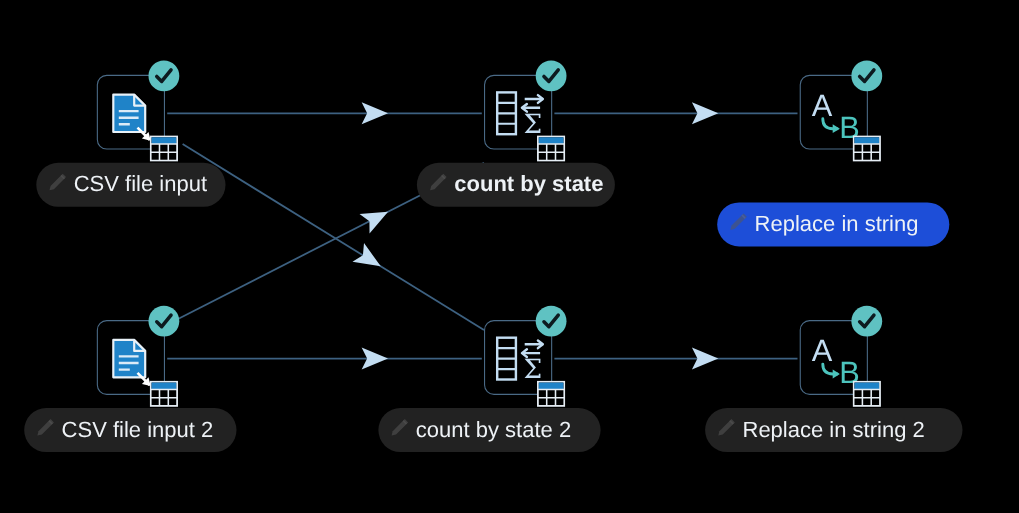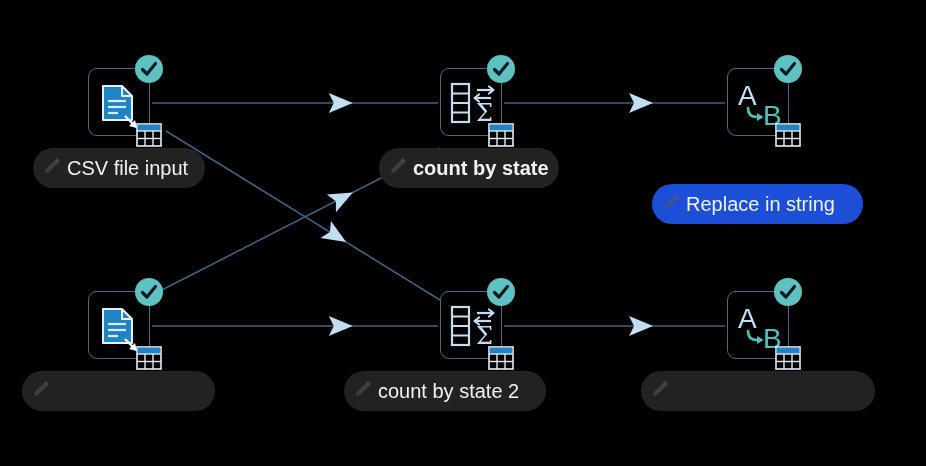--- a/index.html
+++ b/index.html
@@ -248,21 +248,21 @@
             <line x1="9" y1="8" x2="9" y2="23" stroke="#e6eef5" stroke-width="1.4"></line>
             <line x1="17" y1="8" x2="17" y2="23" stroke="#e6eef5" stroke-width="1.4"></line>
           </svg>
         </div>
       </div>
       <div class="label" style="left: 22px; top: 371px; width: 193px; background: rgb(34, 34, 34); color: rgb(238, 242, 246);"><span class="pencil">
           <svg viewBox="0 0 22 22">
             <path d="M16 3 L19 6 L8 17 L4 18 L5 14 Z" fill="#585858"></path>
             <path d="M14.5 4.5 L17.5 7.5" stroke="#6e6e6e" stroke-width="1.4"></path>
           </svg>
-        </span></div>
+        </span><span class="txt">CSV file input 2</span></div>
       <div class="node" style="left: 440px; top: 291px; border-color: rgb(74, 106, 134);">
         <div class="glyph">
           <svg viewBox="0 0 62 68">
             <rect x="11" y="15" width="17" height="38" fill="none" stroke="#c3ddf2" stroke-width="2.2"></rect>
             <line x1="11" y1="24.5" x2="28" y2="24.5" stroke="#c3ddf2" stroke-width="2"></line>
             <line x1="11" y1="34" x2="28" y2="34" stroke="#c3ddf2" stroke-width="2"></line>
             <line x1="11" y1="43.5" x2="28" y2="43.5" stroke="#c3ddf2" stroke-width="2"></line>
             <path d="M52 21 H36" stroke="#c3ddf2" stroke-width="2.2" fill="none"></path>
             <path d="M48 17.5 L52.5 21 L48 24.5" fill="none" stroke="#c3ddf2" stroke-width="2.2" stroke-linecap="round" stroke-linejoin="round"></path>
             <path d="M34 29 H50" stroke="#c3ddf2" stroke-width="2.2" fill="none"></path>
@@ -317,16 +317,16 @@
             <line x1="9" y1="8" x2="9" y2="23" stroke="#e6eef5" stroke-width="1.4"></line>
             <line x1="17" y1="8" x2="17" y2="23" stroke="#e6eef5" stroke-width="1.4"></line>
           </svg>
         </div>
       </div>
       <div class="label" style="left: 641px; top: 371px; width: 234px; background: rgb(34, 34, 34); color: rgb(238, 242, 246);"><span class="pencil">
           <svg viewBox="0 0 22 22">
             <path d="M16 3 L19 6 L8 17 L4 18 L5 14 Z" fill="#585858"></path>
             <path d="M14.5 4.5 L17.5 7.5" stroke="#6e6e6e" stroke-width="1.4"></path>
           </svg>
-        </span></div>
+        </span><span class="txt">Replace in string 2</span></div>
     </div>
 
 </div>
 
 </body></html>

